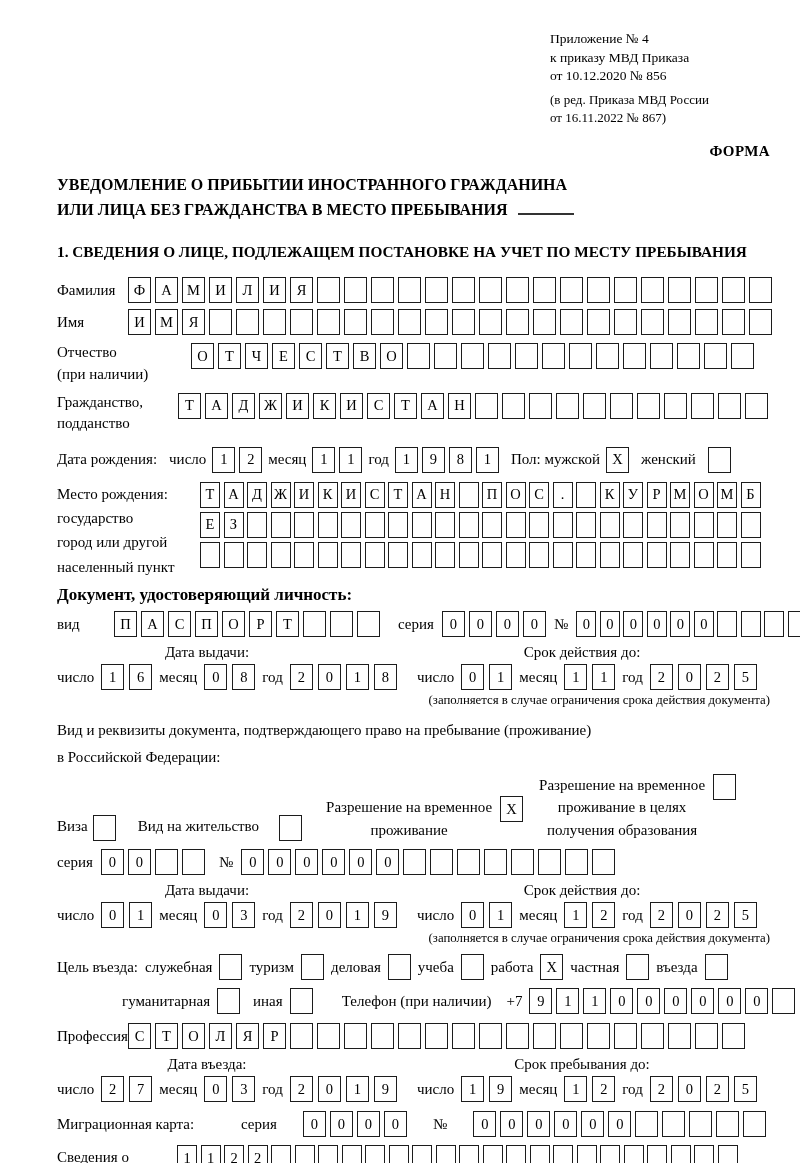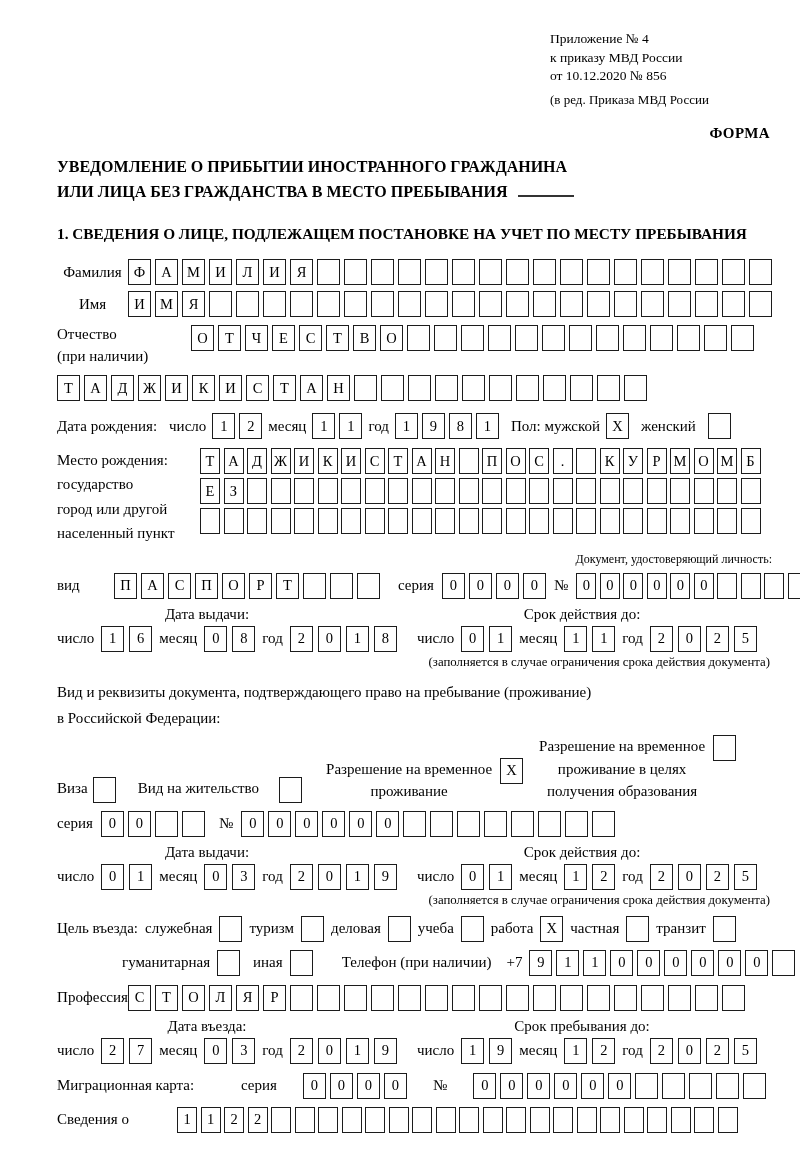--- a/index.html
+++ b/index.html
@@ -21,30 +21,30 @@
   .row{display:flex;align-items:center;margin-top:6px;}
   .lbl{font-size:15px;flex:none;}
   .boxes{display:flex;gap:4px;flex:none;}
   .cell{box-sizing:border-box;flex:none;width:23px;height:26px;border:1.6px solid #1c1c1c;
         display:flex;align-items:center;justify-content:center;font-size:14.5px;background:#fff;}
   .bp .cell{width:20px;}
   .bp{gap:3.5px;}
   .cb{box-sizing:border-box;flex:none;width:23px;height:26px;border:1.6px solid #1c1c1c;
       display:flex;align-items:center;justify-content:center;font-size:14.5px;background:#fff;}
 
-  .w71{width:71px;text-align:center;}
+  .w71{width:71px;}
   .w49{width:49px;}
   .two-line{width:126px;line-height:1.5;}
   .ml6{margin-left:6px;} .ml8{margin-left:8px;} .ml10{margin-left:10px;}
 
   .block{display:flex;margin-top:7px;}
   .lbl-col{flex:none;font-size:15px;line-height:1.42;}
   .box-rows .boxes{margin-bottom:4px;}
 
-  .doc-head{margin-top:6px;text-align:right;font-weight:normal;font-size:12px;}
+  .doc-head{margin-top:6px;text-align:left;font-weight:bold;font-size:17px;}
 
   
   .date-pair{display:flex;margin-top:7px;}
   .dcol-l{flex:none;width:360px;}
   .dcol-r{flex:1;}
   .dhead{text-align:center;font-size:15px;width:300px;}
   .dcol-r .dhead{width:330px;}
   .drow{display:flex;align-items:center;gap:7px;margin-top:3px;}
   .drow .boxes{gap:5px;}
   .dnote{margin-top:3px;font-size:12.8px;text-align:right;padding-right:2px;}
@@ -61,24 +61,25 @@
   .purpose-row .lbl{font-size:15px;}
   .indent65{margin-left:65px;}
 </style>
 </head>
 <body>
 
 <div class="page">
 
   <div class="hdr">
     <div>Приложение № 4</div>
-    <div>к приказу МВД России</div>
+    <div>к приказу МВД Приказа</div>
     <div>от 10.12.2020 № 856</div>
     <div class="rev">
       <div>(в ред. Приказа МВД России</div>
+      <div>от 16.11.2022 № 867)</div>
     </div>
   </div>
   <div class="forma">ФОРМА</div>
 
   <div class="title">
     <div>УВЕДОМЛЕНИЕ О ПРИБЫТИИ ИНОСТРАННОГО ГРАЖДАНИНА</div>
     <div><span>ИЛИ ЛИЦА БЕЗ ГРАЖДАНСТВА В МЕСТО ПРЕБЫВАНИЯ</span><span class="blank-line"></span></div>
   </div>
 
   <div class="sec-head">1. СВЕДЕНИЯ О ЛИЦЕ, ПОДЛЕЖАЩЕМ ПОСТАНОВКЕ НА УЧЕТ ПО МЕСТУ ПРЕБЫВАНИЯ</div>
@@ -167,20 +168,24 @@
         <span class="cell"></span>
         <span class="cell"></span>
         <span class="cell"></span>
         <span class="cell"></span>
         <span class="cell"></span>
         <span class="cell"></span>
       </span>
   </div>
 
   <div class="block">
+    <div class="lbl-col two-line" style="width:121px;">
+      <div>Гражданство,</div>
+      <div>подданство</div>
+    </div>
     <span class="boxes" style="margin-top:1px;">
         <span class="cell">Т</span>
         <span class="cell">А</span>
         <span class="cell">Д</span>
         <span class="cell">Ж</span>
         <span class="cell">И</span>
         <span class="cell">К</span>
         <span class="cell">И</span>
         <span class="cell">С</span>
         <span class="cell">Т</span>
@@ -513,21 +518,21 @@
     <span class="lbl">туризм</span>
     <span class="cb"></span>
     <span class="lbl">деловая</span>
     <span class="cb"></span>
     <span class="lbl">учеба</span>
     <span class="cb"></span>
     <span class="lbl">работа</span>
     <span class="cb">X</span>
     <span class="lbl">частная</span>
     <span class="cb"></span>
-    <span class="lbl">транзит</span>
+    <span class="lbl">въезда</span>
     <span class="cb"></span>
   </div>
 
   <div class="purpose-row indent65">
     <span class="lbl">гуманитарная</span>
     <span class="cb"></span>
     <span class="lbl ml6">иная</span>
     <span class="cb"></span>
     <span class="lbl" style="margin-left:22px;">Телефон (при наличии)</span>
     <span class="lbl ml8">+7</span>

